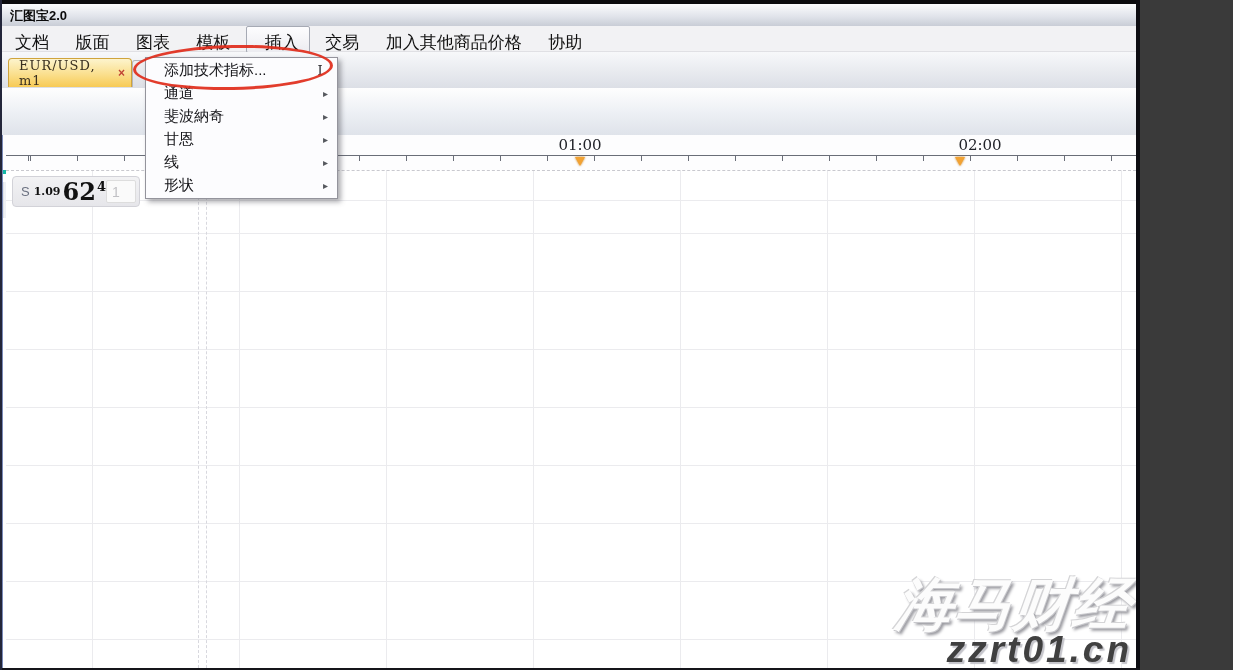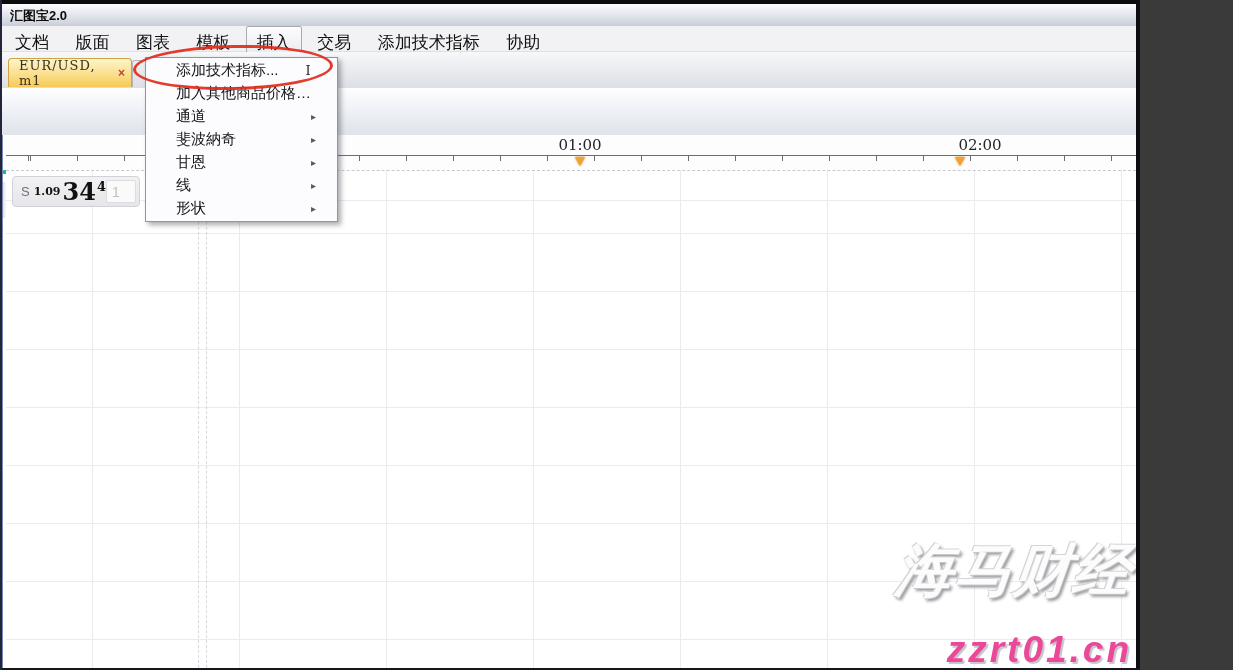--- a/index.html
+++ b/index.html
@@ -13,21 +13,21 @@
   .frame-left2{position:absolute;left:2px;top:135px;bottom:2px;width:1px;background:#7a8ab8;z-index:89;}
 
   .titlebar{position:absolute;left:0;top:4px;right:0;height:22px;
     background:linear-gradient(#fbfcfe,#dfe2e9 60%,#c9cdd6);border-bottom:1px solid #aeb2bc;}
   .titlebar span{position:absolute;left:10px;top:3px;font-size:13px;font-weight:bold;color:#0a0a0a;}
 
   .menubar{position:absolute;left:0;top:26px;right:0;height:26px;background:#f2f2f4;
     border-bottom:1px solid #e0e0e4;white-space:nowrap;padding-left:4px;box-sizing:border-box;}
   .menubar .mb{display:inline-block;padding:5px 11px 0 11px;height:21px;font-size:17px;color:#111;cursor:default;}
   .menubar .mb.active{border:1px solid #a6aab4;background:linear-gradient(#fdfdfe,#ececf1);
-    padding:4px 10px 0 10px;border-radius:2px;}
+    padding:4px 10px 0 18px;border-radius:2px;}
 
   .tabbar{position:absolute;left:0;top:52px;right:0;height:36px;
     background:linear-gradient(#f7f8fa,#dcdfe6);border-bottom:1px solid #b6bac2;padding-left:20px;}
   .tab-active{position:absolute;left:8px;top:6px;width:124px;height:29px;box-sizing:border-box;
     background:linear-gradient(#fdf4cd,#fadf8d 55%,#f7ca55);border:1px solid #cfa43c;border-bottom:none;
     border-radius:4px 4px 0 0;display:flex;align-items:center;padding:0 6px 0 10px;}
   .tab-active .tl{flex:1;font-family:"DejaVu Serif",serif;font-size:13px;color:#3a3020;letter-spacing:1px;}
   .tab-close{font-size:12px;font-weight:bold;color:#c04434;margin-left:2px;cursor:default;}
   .tab-partial{position:absolute;left:132px;top:8px;width:17px;height:27px;box-sizing:border-box;
     background:linear-gradient(#f0f1f4,#dddfe5);border:1px solid #b4b6be;border-bottom:none;border-radius:3px 0 0 0;}
@@ -105,29 +105,29 @@
   .q-frac{font-family:"DejaVu Serif",serif;font-size:13px;font-weight:bold;color:#111;
     position:relative;top:-5px;margin-left:1px;}
   .q-lot{margin-left:auto;width:32px;height:23px;box-sizing:border-box;background:#fafafa;
     border:1px solid #ddd;border-radius:2px;font-size:14px;color:#c0c0c4;display:flex;
     align-items:center;justify-content:flex-start;padding-left:5px;}
 
   .wm{position:absolute;right:8px;bottom:2px;text-align:right;z-index:4;}
   .wm1{font-size:57px;line-height:.95;font-weight:bold;font-style:italic;color:#fcfcfc;
     transform:skewX(-6deg);letter-spacing:2px;
     text-shadow:-1px -1px 0 #d4d4d6,1px 1px 0 #c8c8cc,3px 3px 3px #9a9aa0;}
-  .wm2{font-size:37px;line-height:1.0;font-weight:bold;font-style:italic;color:#ec4899;
-    letter-spacing:3px;text-shadow:2px 2px 1px #c4c4ca;margin-top:34px;}
+  .wm2{font-size:37px;line-height:1.0;font-weight:bold;font-style:italic;color:#404040;
+    letter-spacing:3px;text-shadow:2px 2px 1px #c4c4ca;}
 
   .candle-wick{position:absolute;left:1223px;top:552px;width:2px;height:24px;background:#1b5ea6;z-index:8;}
   .candle-body{position:absolute;left:1220px;top:574px;width:7px;height:94px;z-index:8;
     background:linear-gradient(90deg,#2f74bd,#174f8f);}
 
   .menu-popup{position:absolute;left:145px;top:57px;width:193px;box-sizing:border-box;z-index:40;
-    background:#fcfcfe;border:1px solid #94949c;box-shadow:3px 3px 5px rgba(70,70,80,.45);padding:1px 12px;}
+    background:#fcfcfe;border:1px solid #94949c;box-shadow:3px 3px 5px rgba(70,70,80,.45);padding:1px 0;}
   .mi{display:flex;align-items:center;height:23px;padding:0 9px 0 18px;font-size:15px;color:#141418;cursor:default;}
   .mi-label{flex:1;white-space:nowrap;}
   .mi-key{width:16px;text-align:center;font-family:"DejaVu Serif",serif;font-size:13px;color:#2a2a2e;}
   .mi-sub{width:16px;text-align:right;font-size:10px;color:#55585e;}
 
   .red-ellipse{position:absolute;left:133px;top:45px;width:200px;height:45px;box-sizing:border-box;z-index:60;
     border:3px solid #e02b1a;border-radius:50%;transform:rotate(-1.2deg);opacity:.92;pointer-events:none;}
 </style>
 </head>
 <body>
@@ -144,21 +144,21 @@
     <span>汇图宝2.0</span>
   </div>
 
   <div class="menubar">
     <span class="mb">文档</span>
     <span class="mb">版面</span>
     <span class="mb">图表</span>
     <span class="mb">模板</span>
     <span class="mb active">插入</span>
     <span class="mb">交易</span>
-    <span class="mb">添加技术指标</span>
+    <span class="mb">加入其他商品价格</span>
     <span class="mb">协助</span>
   </div>
 
   <div class="tabbar">
     <div class="tab-active">
       <span class="tl">EUR/USD, m1</span>
       <span class="tab-close">×</span>
     </div>
     <div class="tab-partial"></div>
   </div>
@@ -291,43 +291,39 @@
     <span class="tmark" style="left:960px"></span>
   </div>
 
   <div class="chart"></div>
   <div class="dashv" style="left:198px"></div>
   <div class="dashv" style="left:206px"></div>
 
   <div class="quote">
     <span class="q-side">S</span>
     <span class="q-big">1.09</span>
-    <span class="q-pips">34</span>
+    <span class="q-pips">62</span>
     <span class="q-frac">4</span>
     <span class="q-lot">1</span>
   </div>
 
   <div class="wm">
     <div class="wm1">海马财经</div>
     <div class="wm2">zzrt01.cn</div>
   </div>
 
   <div class="candle-wick"></div>
   <div class="candle-body"></div>
 
   <div class="menu-popup">
     <div class="mi">
       <span class="mi-label">添加技术指标...</span>
       <span class="mi-key">I</span>
     </div>
     <div class="mi">
-      <span class="mi-label">加入其他商品价格…</span>
-      <span class="mi-key"></span>
-    </div>
-    <div class="mi">
       <span class="mi-label">通道</span>
       <span class="mi-sub">▸</span>
     </div>
     <div class="mi">
       <span class="mi-label">斐波納奇</span>
       <span class="mi-sub">▸</span>
     </div>
     <div class="mi">
       <span class="mi-label">甘恩</span>
       <span class="mi-sub">▸</span>

